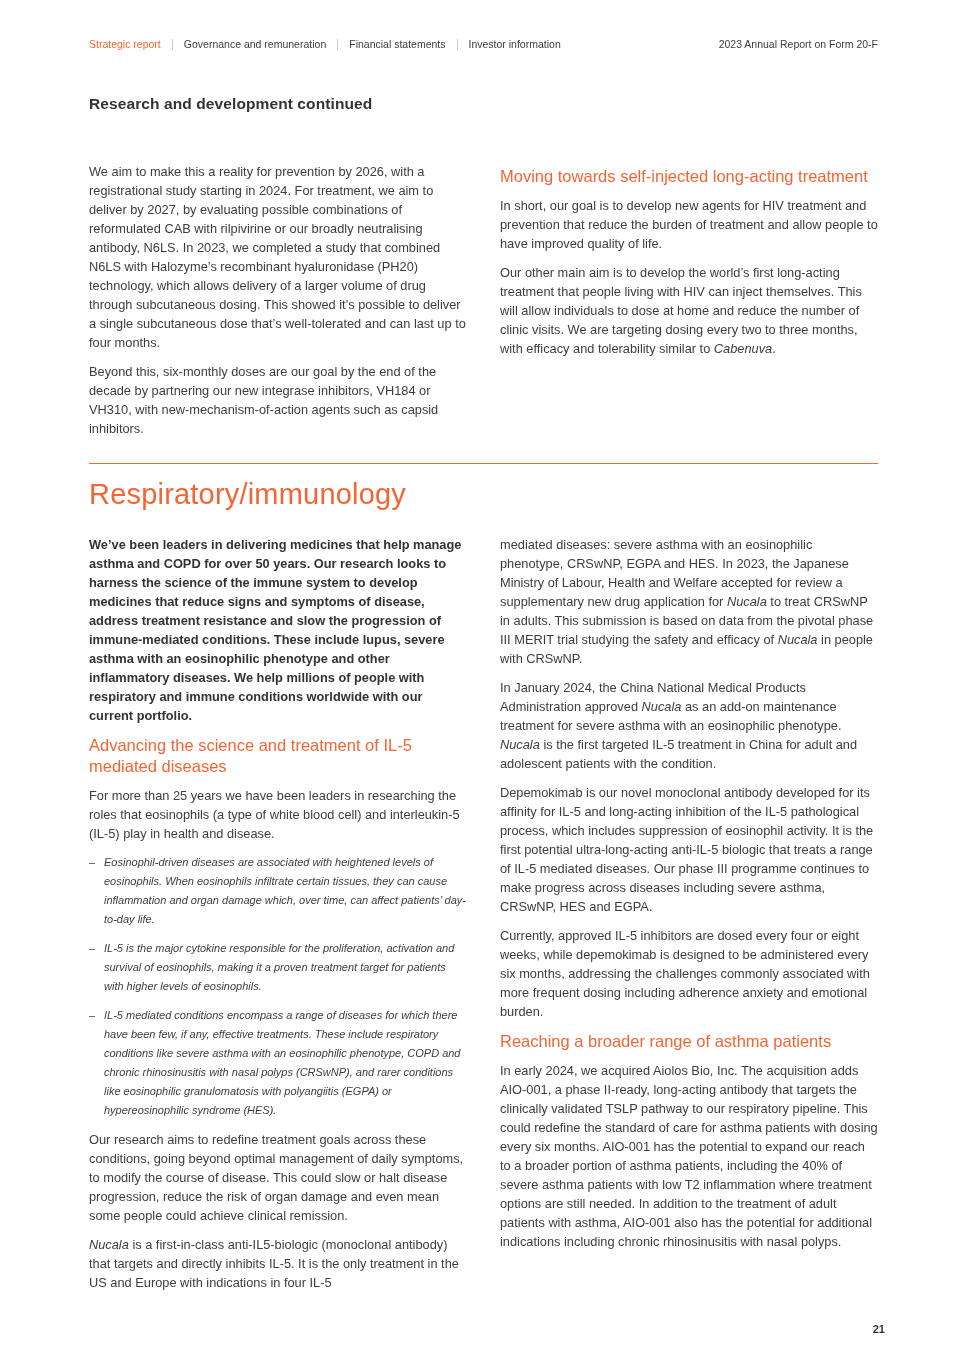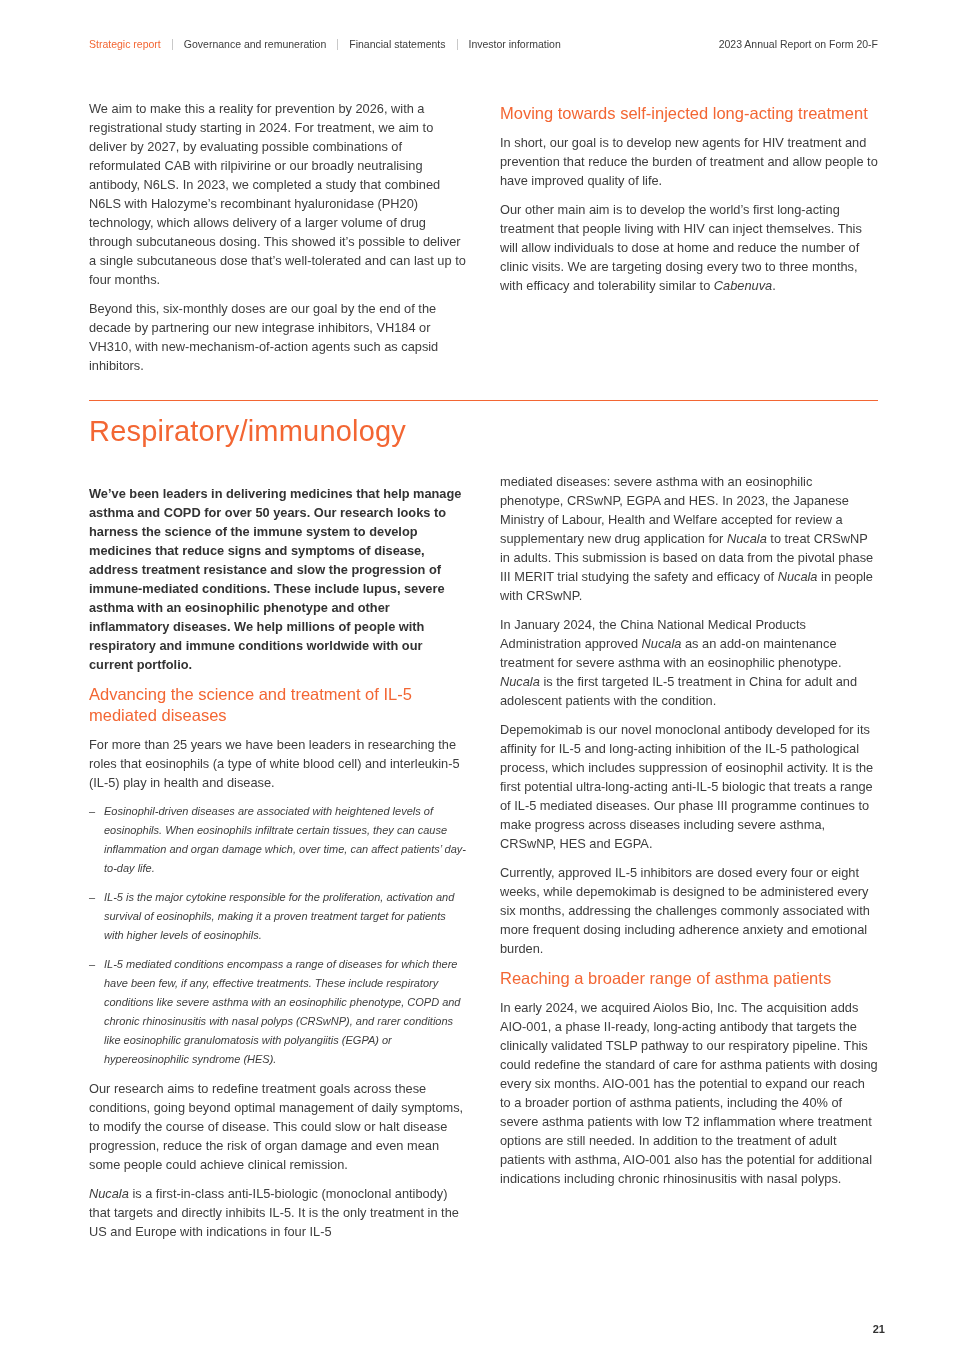--- a/index.html
+++ b/index.html
@@ -24,21 +24,21 @@
   .nav .pipe { width:1px; height:11px; background:var(--divider,#c9c9c9); display:inline-block; }
   .report-title { font-size:10.5px; color:var(--text,#3d3d3d); }
   
   .doc-title { margin-top:45px; font-size:15.5px; font-weight:bold; color:#333333; letter-spacing:0.1px; }
   
   .cols { display:flex; gap:33px;justify-content:center; }
   .col { width:378px; }
   .block1 { margin-top:49px; }
   .block2 { margin-top:24px; }
   p.body { font-size:12.8px; line-height:19px; margin-bottom:10px; color:var(--text,#3d3d3d); }
-  p.bold-intro { font-weight:bold; color:#333333;margin-top:12px; }
+  p.bold-intro { font-weight:bold; color:#333333; }
   .orange-heading {
     color:var(--accent,#F36633);
     font-size:16.5px; line-height:21px;
     font-weight:normal;
     margin-bottom:9px;
     margin-top:4px;
   }
   
   .section-rule { margin-top:15px; border-top:1px solid var(--accent,#F36633); }
   .section-title {
@@ -81,20 +81,21 @@
       <span class="pipe"></span>
       <span class="item">Governance and remuneration</span>
       <span class="pipe"></span>
       <span class="item">Financial statements</span>
       <span class="pipe"></span>
       <span class="item">Investor information</span>
     </nav>
     <div class="report-title">2023 Annual Report on Form 20-F</div>
   </header>
 
+  <h2 class="doc-title">Research and development continued</h2>
 
   <section class="cols block1">
     <div class="col">
       <p class="body">We aim to make this a reality for prevention by 2026, with a registrational study starting in 2024. For treatment, we aim to deliver by 2027, by evaluating possible combinations of reformulated CAB with rilpivirine or our broadly neutralising antibody, N6LS. In 2023, we completed a study that combined N6LS with Halozyme’s recombinant hyaluronidase (PH20) technology, which allows delivery of a larger volume of drug through subcutaneous dosing. This showed it’s possible to deliver a single subcutaneous dose that’s well-tolerated and can last up to four months.</p>
       <p class="body">Beyond this, six-monthly doses are our goal by the end of the decade by partnering our new integrase inhibitors, VH184 or VH310, with new-mechanism-of-action agents such as capsid inhibitors.</p>
     </div>
     <div class="col">
       <h3 class="orange-heading">Moving towards self-injected long-acting treatment</h3>
       <p class="body">In short, our goal is to develop new agents for HIV treatment and prevention that reduce the burden of treatment and allow people to have improved quality of life.</p>
       <p class="body"><span>Our other main aim is to develop the world’s first long-acting treatment that people living with HIV can inject themselves. This will allow individuals to dose at home and reduce the number of clinic visits. We are targeting dosing every two to three months, with efficacy and tolerability similar to </span><span class="ital">Cabenuva</span><span>.</span></p>

